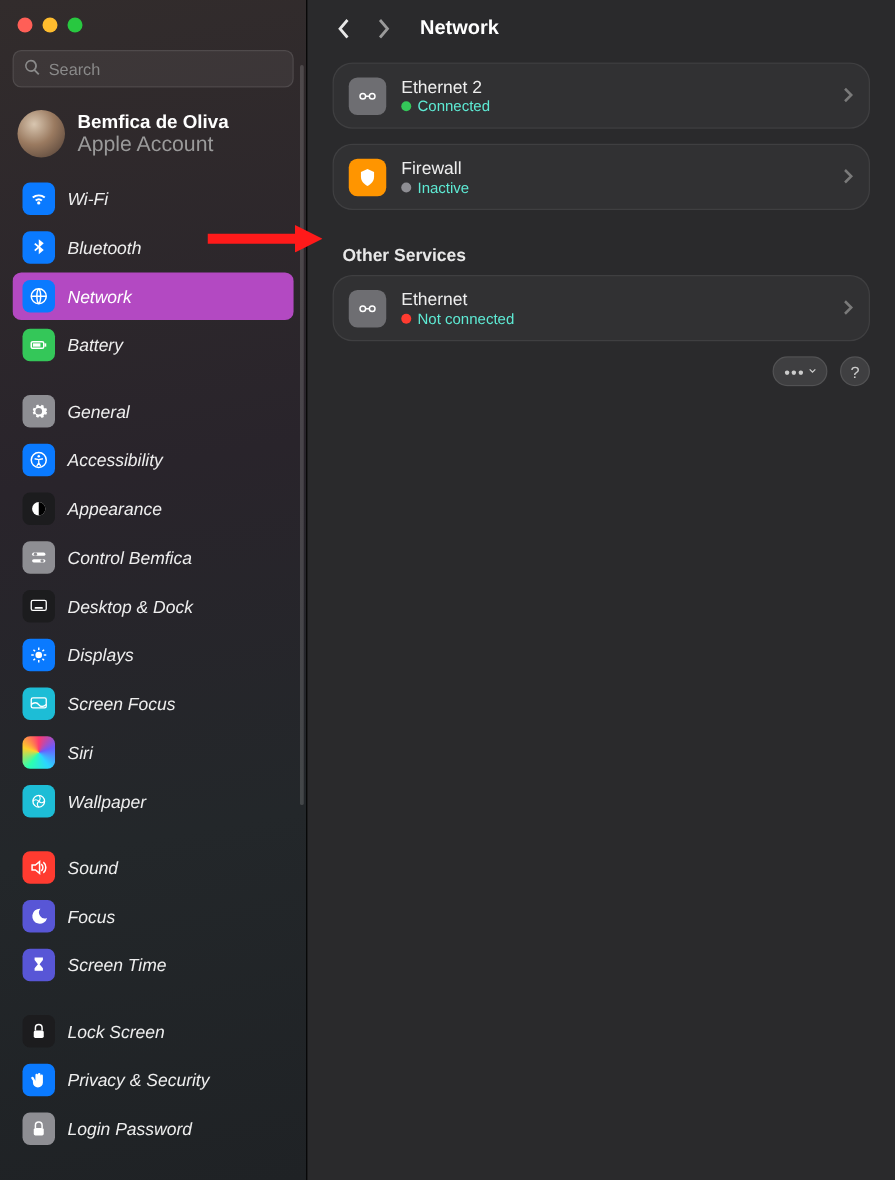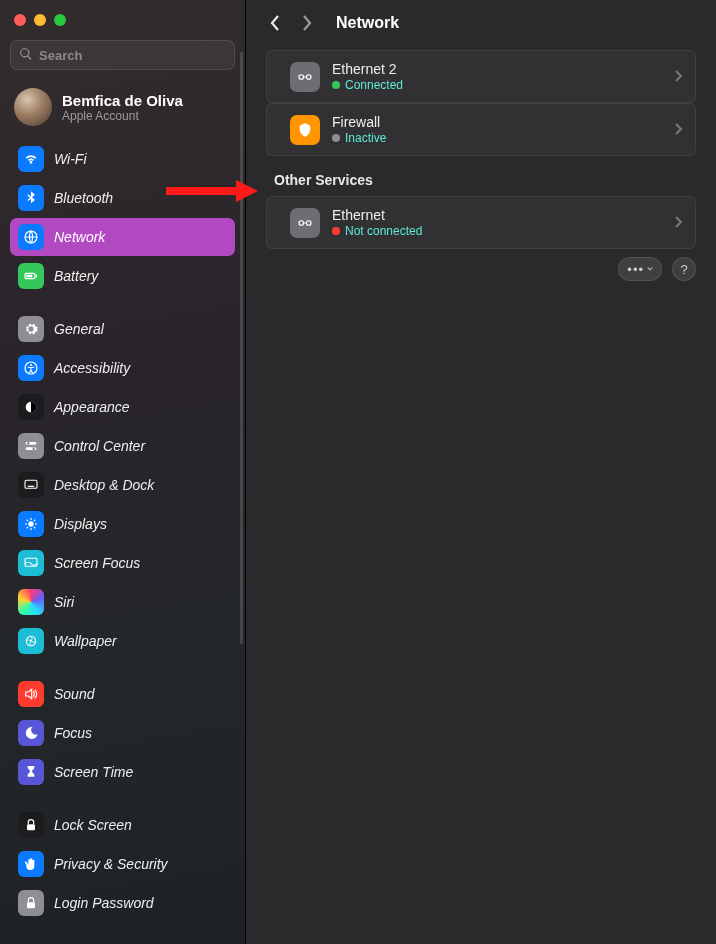--- a/index.html
+++ b/index.html
@@ -27,31 +27,31 @@
   .search {
     display:flex; align-items:center;
     background: rgba(255,255,255,0.06);
     border:1px solid rgba(255,255,255,0.1);
     border-radius:7px; height:30px; padding:0 8px;
     margin-bottom:14px;
   }
   .search svg { width:14px; height:14px; fill:#8a8a8a; margin-right:6px; }
   .search input {
     background:transparent; border:none; outline:none;
-    color:#ccc; font-size:13px; width:100%;font-weight:bold;
+    color:#ccc; font-size:13px; width:100%;
   }
   .search input::placeholder{color:#8a8a8a;}
   .account { display:flex; align-items:center; gap:10px; padding:4px 4px 14px 4px; }
   .avatar {
     width:38px; height:38px; border-radius:50%;
     background: radial-gradient(circle at 35% 30%, #d8c6b0 0%, #9a7a60 45%, #4a3a32 100%);
     flex-shrink:0;
   }
   .account .name { font-weight:600; font-size:15px; color:#fff; }
-  .account .sub { font-size:12px; color:#9a9a9a; }
+  .account .sub { font-size:17px; color:#9a9a9a; }
   .nav { display:flex; flex-direction:column; gap:1px; overflow-y:auto; }
   .nav-group { display:flex; flex-direction:column; gap:1px; margin-bottom:14px; }
   .nav-item {
     display:flex; align-items:center; gap:10px;
     padding:6px 8px; border-radius:7px;font-style:italic;
   }
   .nav-item.selected { background:#b349c2; }
   .nav-item .icon {
     width:26px; height:26px; border-radius:6px;
     display:flex; align-items:center; justify-content:center;
@@ -73,23 +73,23 @@
     position:relative;
   }
   .topbar { display:flex; align-items:center; gap:14px; margin-bottom:18px; }
   .navbtn { width:18px; height:18px; display:flex; align-items:center; justify-content:center;}
   .navbtn svg{width:10px; height:16px; fill:none; stroke:#9a9a9a; stroke-width:2.2;}
   .navbtn.enabled svg{stroke:#e8e8e8;}
   .topbar .title{ font-size:16px; font-weight:600; color:#fff; margin-left:6px;}
   .card {
     background: rgba(255,255,255,0.035);
     border:1px solid rgba(255,255,255,0.07);
-    border-radius:6px;
+    border-radius:16px;
+    margin-bottom:12px;
     overflow:hidden;
-    padding-left:11px;
   }
   .row {
     display:flex; align-items:center;
     padding:10px 12px;
     gap:12px;
   }
   .row + .row { border-top:1px solid rgba(255,255,255,0.07); }
   .row .icon {
     width:30px; height:30px; border-radius:7px;
     display:flex; align-items:center; justify-content:center;
@@ -225,21 +225,21 @@
       </div>
       <div class="nav-item">
         <span class="icon bg-gray">
             <svg viewBox="0 0 24 24">
               <rect x="4" y="6" width="16" height="4" rx="2" fill="#fff"></rect>
               <rect x="4" y="14" width="16" height="4" rx="2" fill="#fff"></rect>
               <circle cx="8" cy="8" r="2" fill="#8e8e93"></circle>
               <circle cx="16" cy="16" r="2" fill="#8e8e93"></circle>
             </svg>
           </span>
-        <span class="label">Control Center</span>
+        <span class="label">Control Bemfica</span>
       </div>
       <div class="nav-item">
         <span class="icon bg-dark">
             <svg viewBox="0 0 24 24">
               <rect x="3" y="5" width="18" height="12" rx="2" fill="none" stroke="#fff" stroke-width="1.6"></rect>
               <rect x="7" y="13" width="10" height="2" rx="1" fill="#fff"></rect>
             </svg>
           </span>
         <span class="label">Desktop &amp; Dock</span>
       </div>

